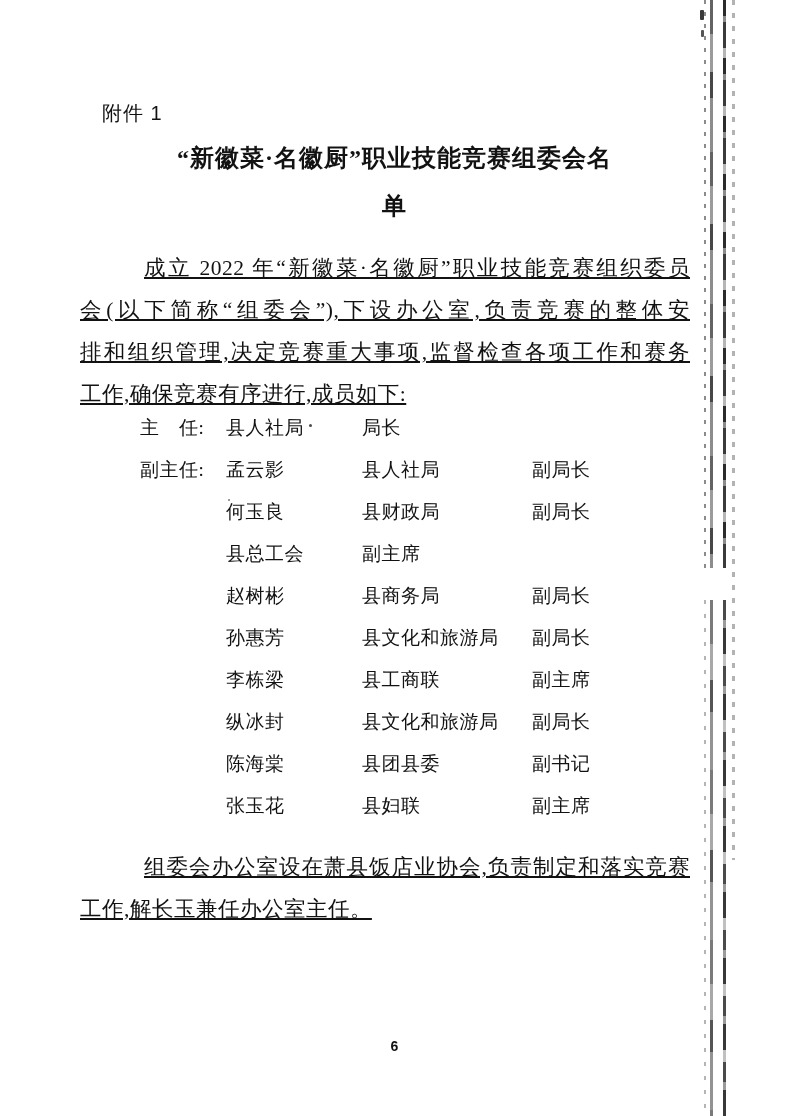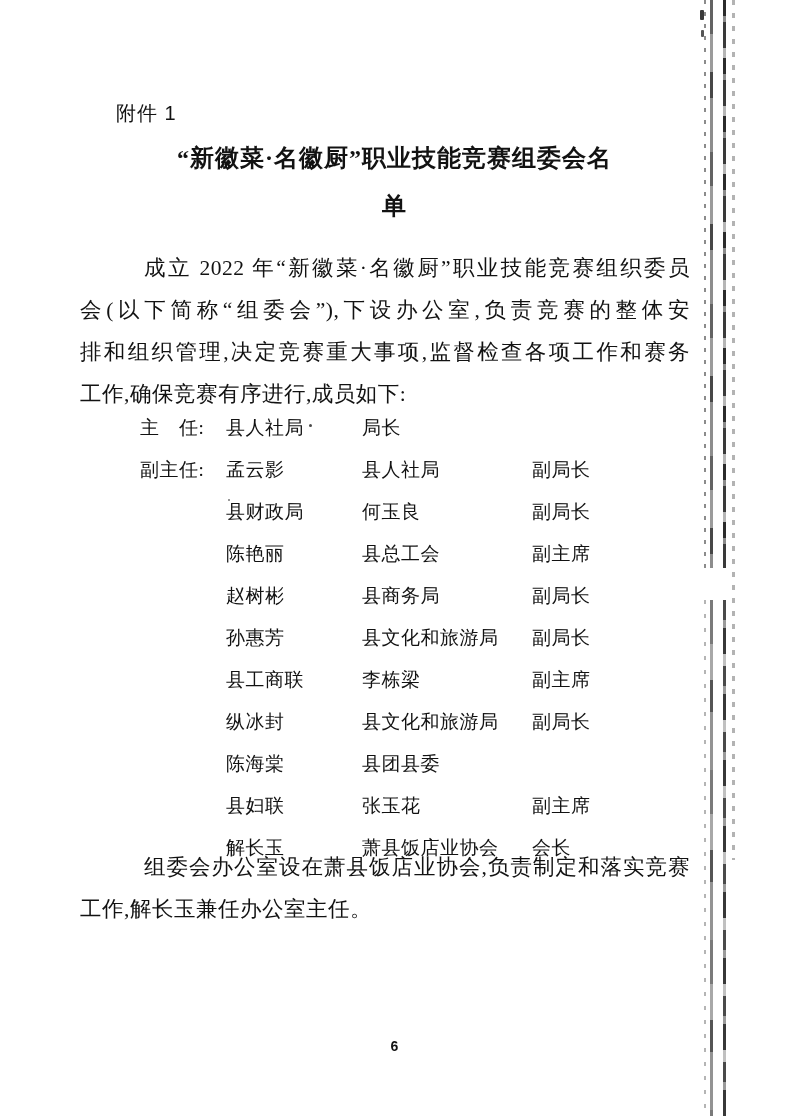--- a/index.html
+++ b/index.html
@@ -8,21 +8,21 @@
     position: relative;
     background: #ffffff;
     overflow: hidden;
     font-family: "Liberation Serif", serif;
     color: #121212;
   }
   .abs { position: absolute; }
 
   
   .attach-label {
-    left: 116px; top: 100px;
+    left: 102px; top: 100px;
     font-family: "Liberation Sans", sans-serif;
     font-size: 20px; line-height: 26px;
     letter-spacing: 1px;
   }
 
   
   .doc-title {
     left: 0; right: 0; top: 134px;
     text-align: center;
     font-size: 24px; font-weight: 700;
@@ -34,20 +34,21 @@
   .para {
     left: 80px; width: 610px;
     font-size: 21.5px;
     line-height: 42px;
   }
   .para .line {
     text-align: justify;
     text-align-last: justify;
     height: 42px; overflow: hidden;
     letter-spacing: 0.5px;
+    text-decoration: underline;
   }
   .para .line.indent { text-indent: 64px; }
   .para .line.last { text-align-last: left; }
   .intro { top: 247px; }
   .closing { top: 846px; }
 
   
   .members { left: 80px; top: 407px; width: 610px; font-size: 19px; line-height: 42px; }
   .member-row {
     display: grid;
@@ -111,70 +112,64 @@
     <span>局长</span>
   </div>
   <div class="member-row">
     <span>副主任:</span>
     <span>孟云影</span>
     <span>县人社局</span>
     <span>副局长</span>
   </div>
   <div class="member-row">
     <span></span>
+    <span>何玉良</span>
     <span>县财政局</span>
-    <span>何玉良</span>
     <span>副局长</span>
   </div>
   <div class="member-row">
     <span></span>
-    <span>陈艳丽</span>
     <span>县总工会</span>
     <span>副主席</span>
   </div>
   <div class="member-row">
     <span></span>
     <span>赵树彬</span>
     <span>县商务局</span>
     <span>副局长</span>
   </div>
   <div class="member-row">
     <span></span>
     <span>孙惠芳</span>
     <span>县文化和旅游局</span>
     <span>副局长</span>
   </div>
   <div class="member-row">
     <span></span>
+    <span>李栋梁</span>
     <span>县工商联</span>
-    <span>李栋梁</span>
     <span>副主席</span>
   </div>
   <div class="member-row">
     <span></span>
     <span>纵冰封</span>
     <span>县文化和旅游局</span>
     <span>副局长</span>
   </div>
   <div class="member-row">
     <span></span>
     <span>陈海棠</span>
     <span>县团县委</span>
+    <span>副书记</span>
   </div>
   <div class="member-row">
     <span></span>
+    <span>张玉花</span>
     <span>县妇联</span>
-    <span>张玉花</span>
     <span>副主席</span>
-  </div>
-  <div class="member-row">
-    <span></span>
-    <span>解长玉</span>
-    <span>萧县饭店业协会</span>
-    <span>会长</span>
   </div>
 </div>
 
 <div class="abs para closing">
   <div class="line indent">组委会办公室设在萧县饭店业协会,负责制定和落实竞赛</div>
   <div class="line last">工作,解长玉兼任办公室主任。</div>
 </div>
 
 <div class="abs page-number">6</div>
 

